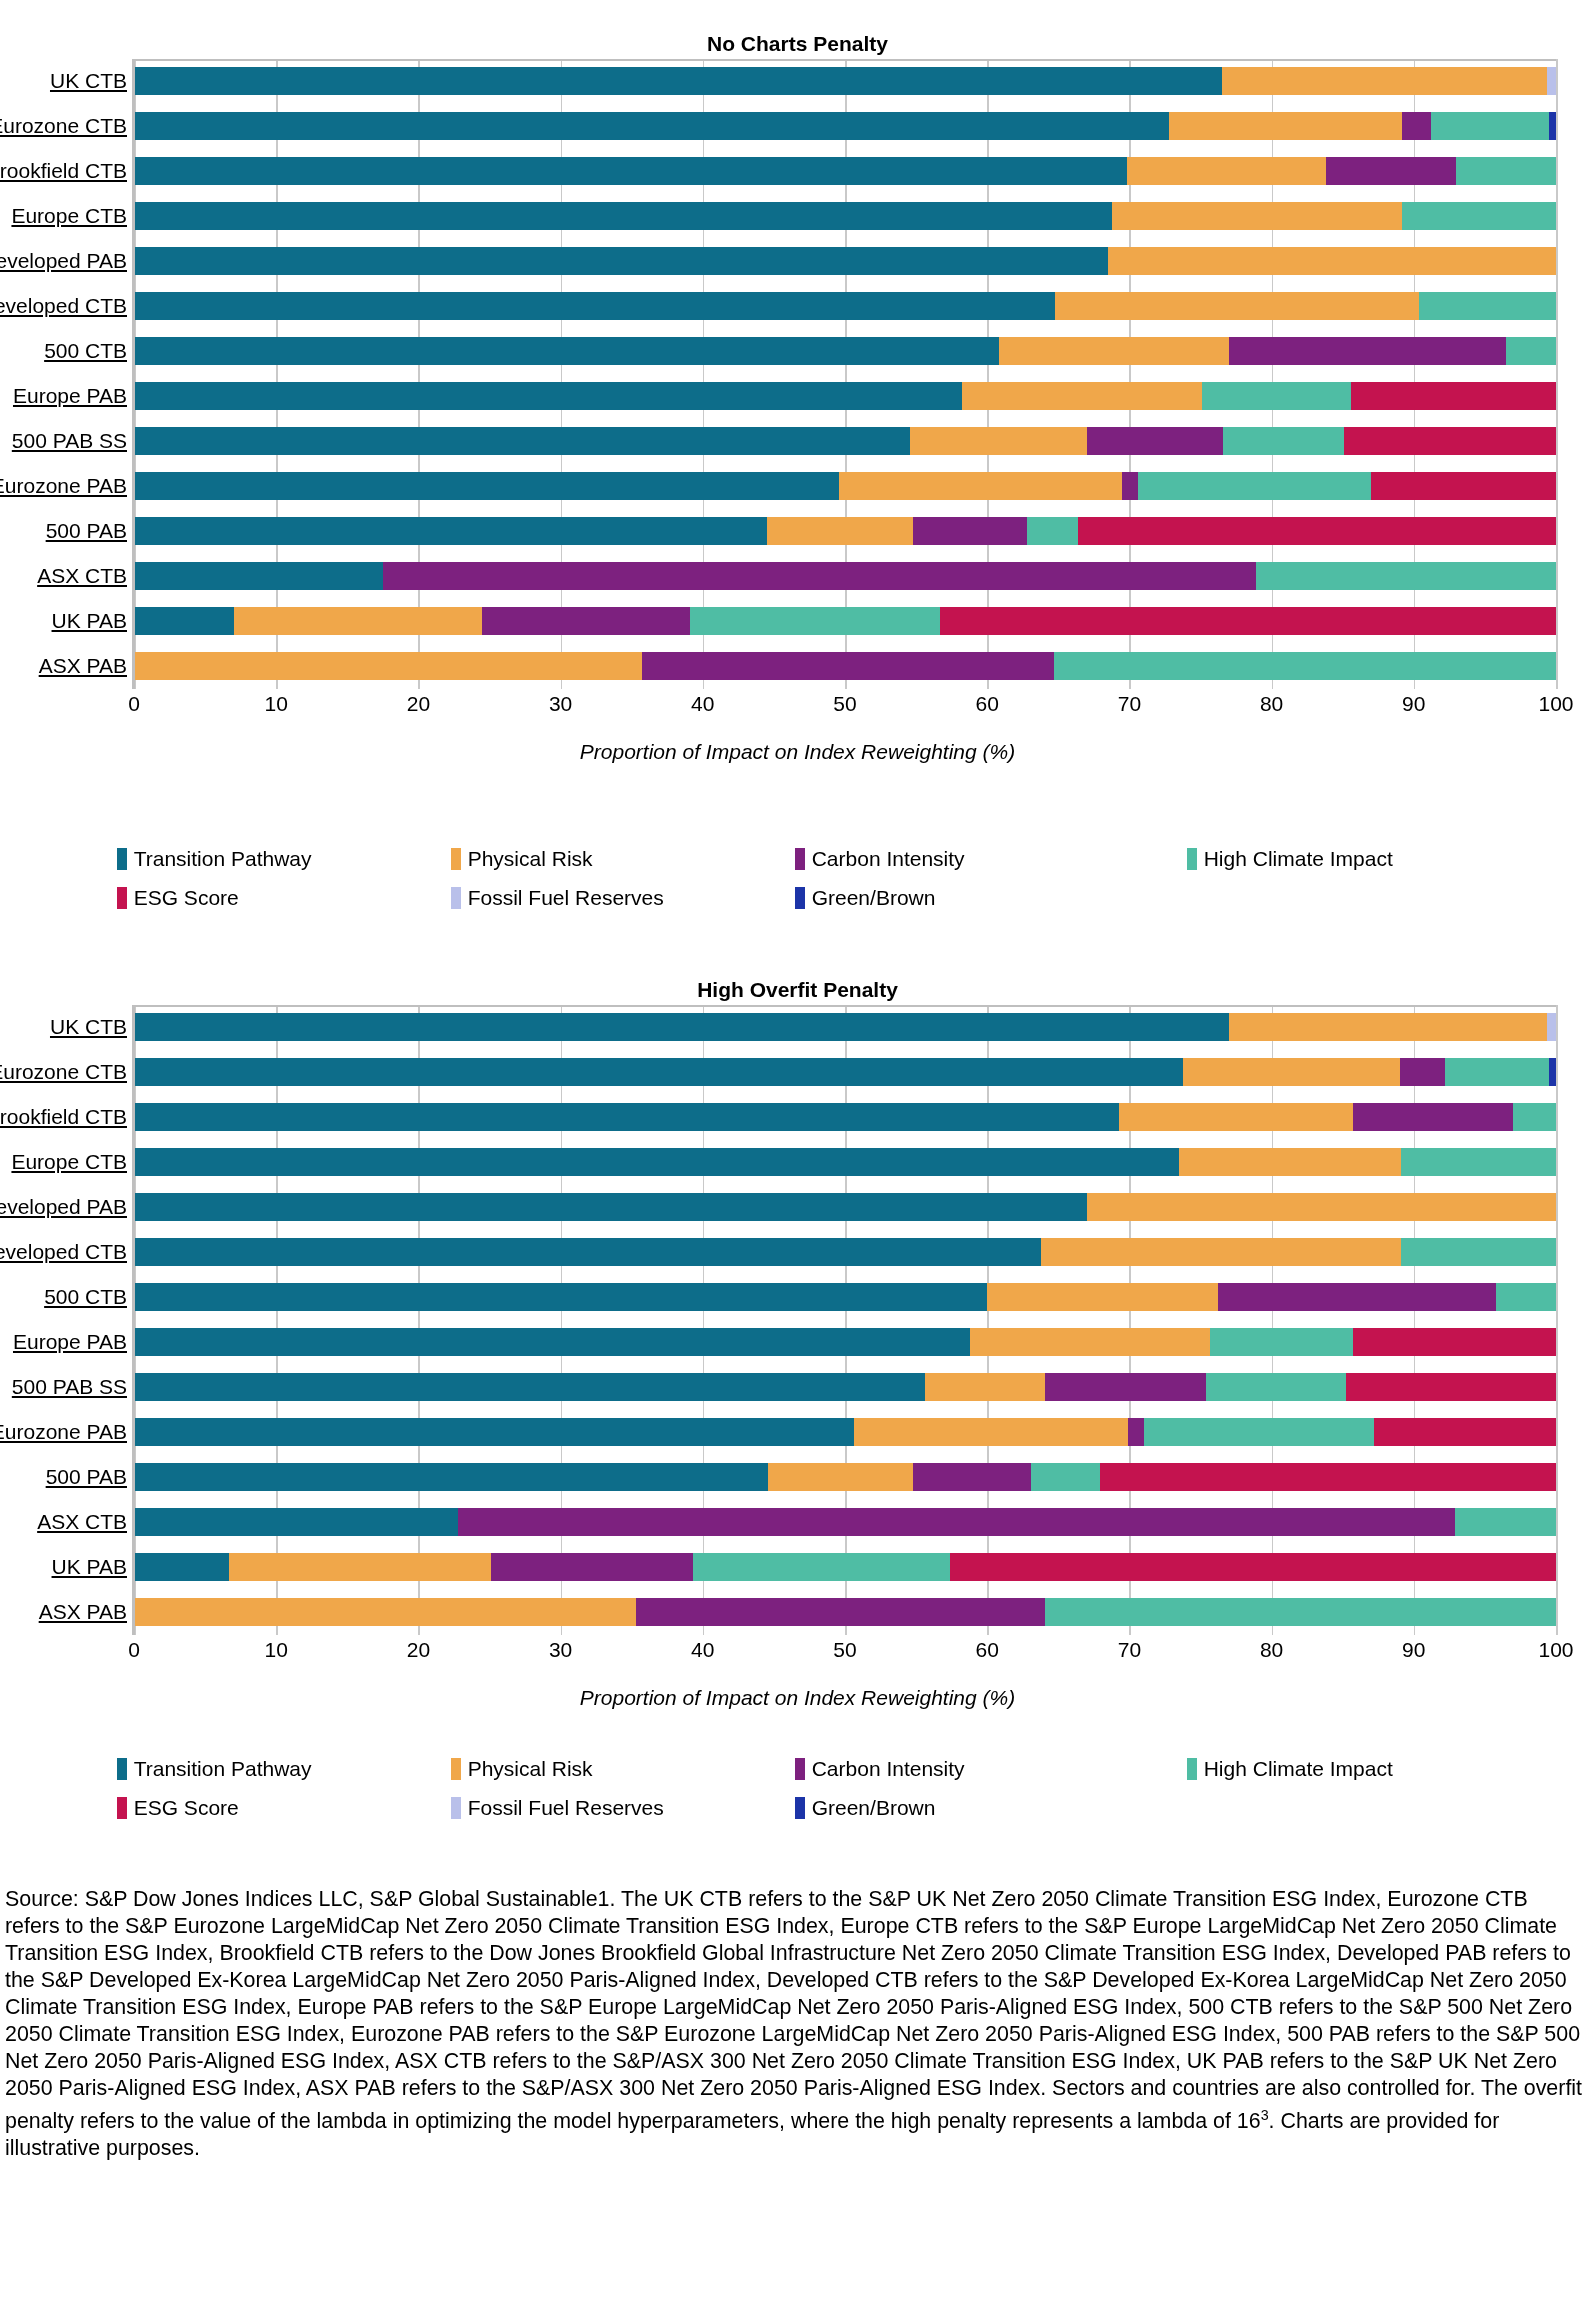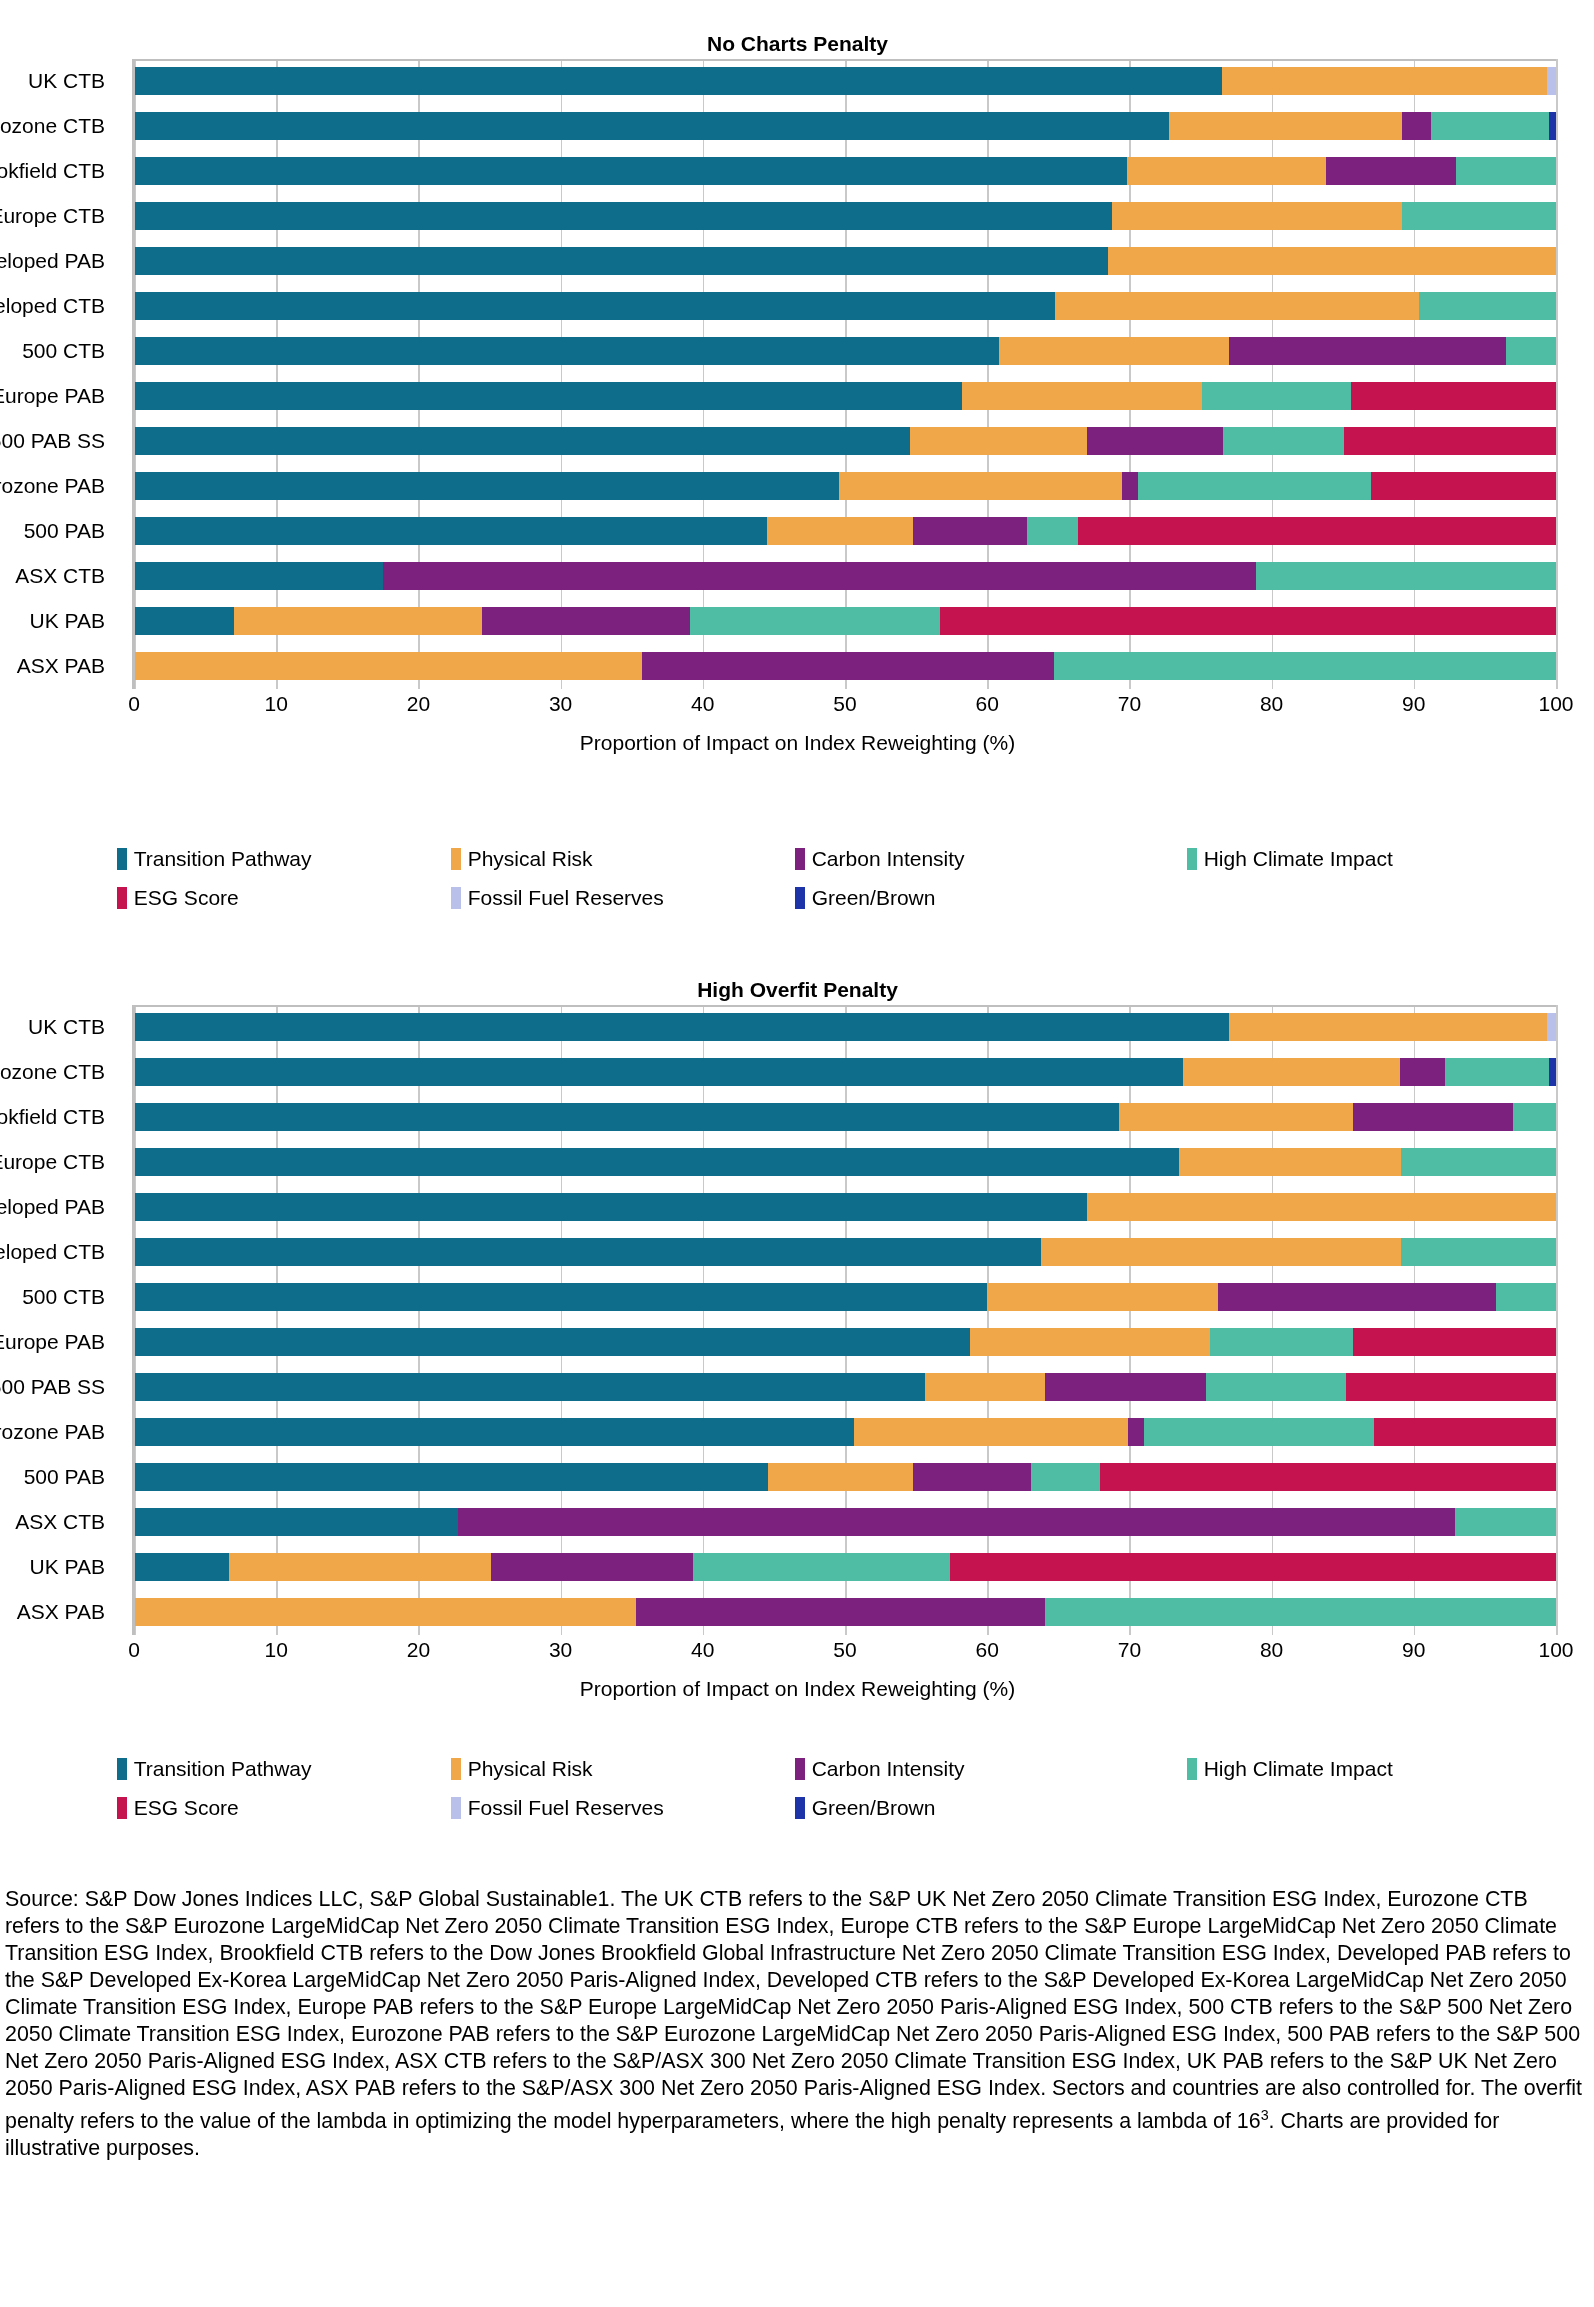--- a/index.html
+++ b/index.html
@@ -76,25 +76,26 @@
 
   .row {
     position: relative;
     height: 45px;
     display: flex;
     align-items: center;
   }
   .row-label {
     position: absolute;
     right: 100%;
-    margin-right: 29px;
+    margin-right: 7px;
     font-size: 21px;
     color: #000;
     white-space: nowrap;
     text-align: right;
+    text-decoration: underline;
   }
   .bar {
     position: relative;
     height: 28.5px;
     width: 100%;
     display: flex;
     z-index: 2;
   }
   .seg { height: 100%; }
 
@@ -110,23 +111,24 @@
     top: 3.4px;
     font-size: 21px;
     color: #000;
     transform: translateX(-50%);
     white-space: nowrap;
   }
   .xlabel {
     text-align: center;
     font-size: 21px;
     color: #000;
-    margin-top: 6px;
+    margin-top: 15px;
     height: 28.5px;
     line-height: 28.5px;
+    font-style: italic;
   }
 
   
   .legend {
     position: relative;
     margin-left: 117px;
     width: 1460px;
   }
   .legend-row {
     display: flex;

